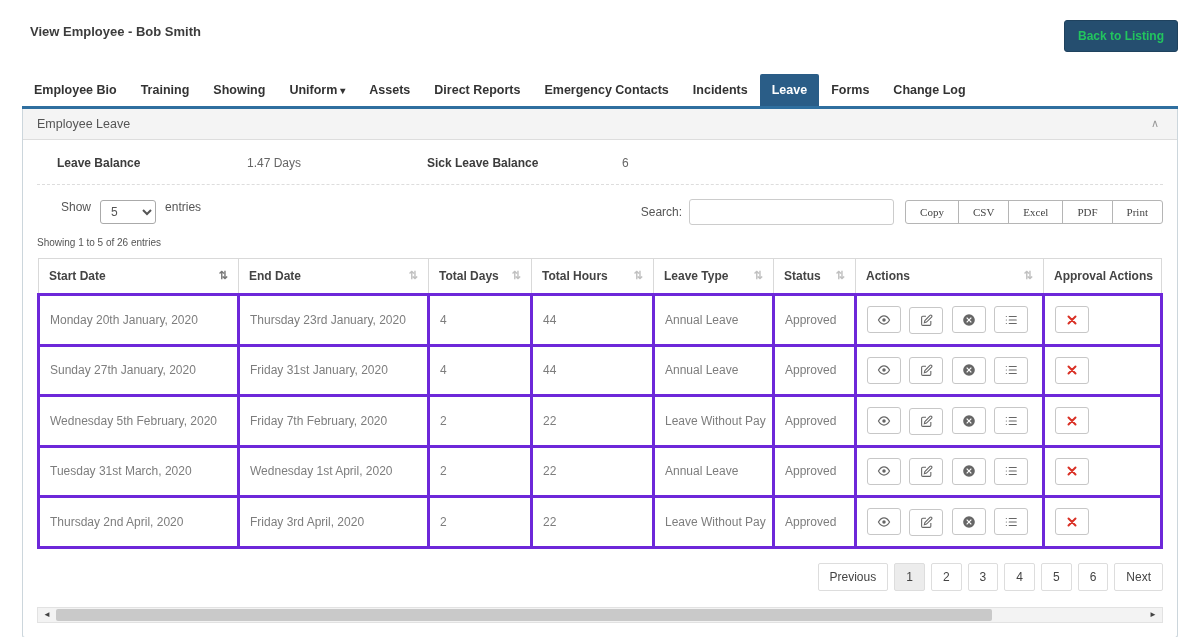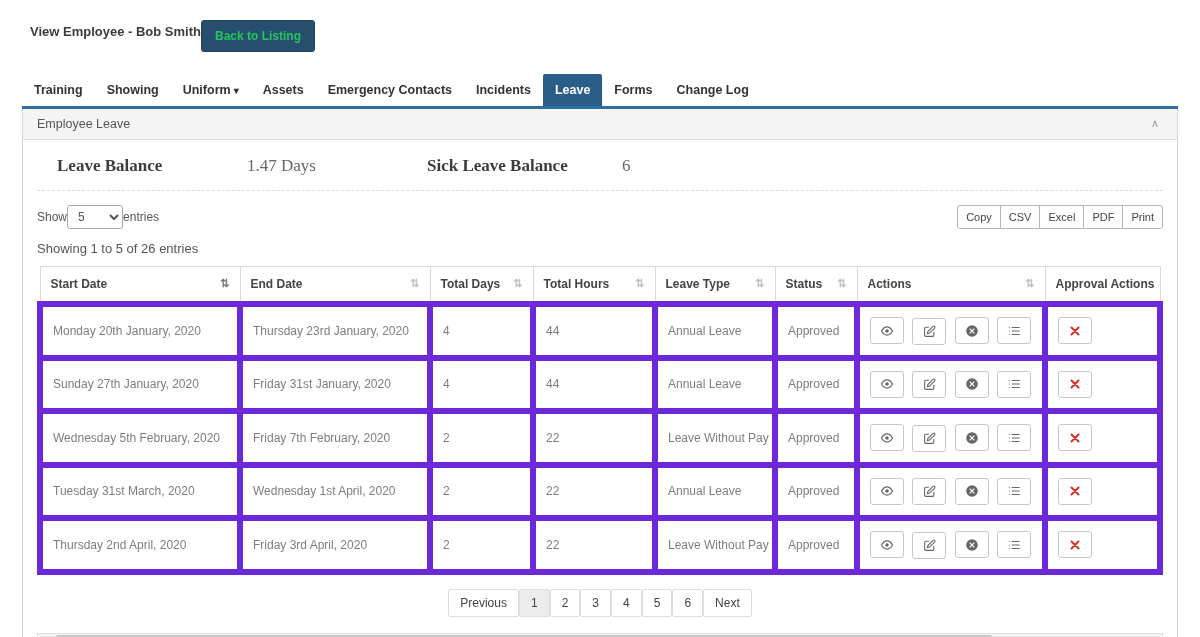--- a/index.html
+++ b/index.html
@@ -3,21 +3,21 @@
 <meta charset="utf-8">
 <style>
   * { box-sizing: border-box; }
   html,body { margin:0; padding:0; }
   body {
     width:1200px; height:637px; position:relative; overflow:hidden;
     background:#fff; font-family:"Liberation Sans", sans-serif; color:#333;
   }
 
   
-  .top-bar { display:flex; justify-content:flex-start; align-items:flex-start; padding:20px 22px 16px 30px; }
+  .top-bar { display:flex; justify-content:space-between; align-items:flex-start; padding:20px 22px 16px 30px; }
   .page-title { font-size:13px; font-weight:bold; color:#3c3c3c; padding-top:4px; }
   .btn-navy {
     background:#254e6f; color:#22c55e; border:1px solid #1f425e; border-radius:3px;
     padding:8px 13px; font-size:12px; font-weight:bold; cursor:pointer;
     font-family:"Liberation Sans", sans-serif;
   }
 
   
   .tabbar { margin:6px 22px 0; display:flex; border-bottom:3px solid #2f6f9f; align-items:flex-end; }
   .tab { padding:9px 12px; font-size:12.5px; font-weight:bold; color:#333; cursor:pointer; white-space:nowrap; }
@@ -29,64 +29,64 @@
   .panel-header {
     background:#f4f4f4; border-bottom:1px solid #ddd; padding:8px 14px;
     font-size:12.5px; color:#555; display:flex; justify-content:space-between; 
   }
   .collapse-icon { color:#999; font-size:11px; cursor:pointer; padding:0 4px; }
 
   
   .balances {
     display:grid; grid-template-columns: 190px 180px 195px 1fr;
     margin:0 14px; padding:16px 20px 14px; border-bottom:1px dashed #ddd;
-    font-size:17px; align-items:center;font-family:Liberation Serif, serif;
+    font-size:12px; align-items:center;
   }
   .bal-label { font-weight:bold; color:#3c3c3c; }
   .bal-value { color:#666; }
 
   
   .controls { display:flex; justify-content:space-between; align-items:center; padding:14px 14px 4px; }
-  .show-group { display:flex; align-items:center; gap:0; font-size:12px; color:#555; }
+  .show-group { display:flex; gap:9px; font-size:12px; color:#555;margin-left:24px; }
   .page-size-select {
     font-family:"Liberation Sans", sans-serif; font-size:12px; color:#555;
     border:1px solid #aaa; border-radius:3px; padding:3px 6px; background:#fff; width:56px;
   }
   .right-controls { display:flex; align-items:center; gap:12px; }
   .search-group { display:flex; align-items:center; gap:7px; font-size:12px; color:#555; }
   .search-input { width:205px; height:26px; border:1px solid #ccc; border-radius:3px; padding:0 6px; font-size:12px; }
   .export-group { display:flex; }
   .export-btn {
     border:1px solid #b5b5b5; background:#fff; color:#444; font-size:11px;
-    padding:5px 8px; margin-left:-1px; cursor:pointer; font-family:Liberation Sans, sans-serif;
+    padding:5px 14px; margin-left:-1px; cursor:pointer; font-family:Liberation Serif, serif;
   }
   .export-btn:first-child { border-radius:3px 0 0 3px; }
   .export-btn:last-child { border-radius:0 3px 3px 0; }
 
-  .showing { font-size:13px; color:#555; padding:8px 14px 10px; }
+  .showing { font-size:10px; color:#555; padding:8px 14px 10px; }
 
   
   .table-wrap { padding:0 14px; }
   table { width:100%; border-collapse:collapse; font-size:12px; table-layout:fixed; }
   th {
     text-align:left; font-weight:bold; color:#444; padding:10px 10px;
     border:1px solid #d9d9d9; white-space:nowrap; overflow:hidden; cursor:pointer; background:#fff;
   }
   .sort-icon { float:right; color:#c0c0c0; font-size:11px; margin-left:4px; }
   .sort-icon.active { color:#777; }
-  td { padding:10px 10px; color:#7d7d7d; border:6px solid #6d28d9; vertical-align:middle; overflow:hidden; white-space:nowrap; }
+  td { padding:10px 10px; color:#7d7d7d; border:3px solid #6d28d9; vertical-align:middle; overflow:hidden; white-space:nowrap; }
 
   .icon-btn {
     width:34px; height:27px; border:1px solid #c7c7c7; border-radius:3px; background:#fff;
     display:inline-flex; align-items:center; justify-content:center; margin-right:5px; cursor:pointer; padding:0;
   }
   .icon-btn svg { display:block; }
 
   
-  .pagination { display:flex; justify-content:center; padding:14px 14px 6px; font-size:12px; }
+  .pagination { display:flex; justify-content:flex-end; gap:6px; padding:14px 14px 6px; font-size:12px; }
   .page-btn {
     border:1px solid #ddd; background:#fff; color:#444; padding:6px 11px; cursor:pointer;
     font-family:"Liberation Sans", sans-serif; font-size:12px; border-radius:2px;
   }
   .page-btn.current { background:#ececec; }
 
   
   .hscroll { margin:10px 14px 14px; height:16px; background:#f3f3f3; border:1px solid #e2e2e2; display:flex; align-items:stretch; }
   .hs-arrow { width:18px; display:flex; align-items:center; justify-content:center; font-size:8px; color:#444; cursor:pointer; background:#f3f3f3; border:none; padding:0; }
   .hs-track { flex:1; position:relative; }
@@ -97,24 +97,26 @@
 </style>
 </head>
 <body>
 
 <div class="top-bar">
   <div class="page-title">View Employee - Bob Smith</div>
   <button class="btn-navy">Back to Listing</button>
 </div>
 
 <div class="tabbar">
+  <div class="tab"><span>Employee Bio</span></div>
   <div class="tab"><span>Training</span></div>
   <div class="tab"><span>Showing</span></div>
   <div class="tab"><span>Uniform</span><span class="caret">▾</span></div>
   <div class="tab"><span>Assets</span></div>
+  <div class="tab"><span>Direct Reports</span></div>
   <div class="tab"><span>Emergency Contacts</span></div>
   <div class="tab"><span>Incidents</span></div>
   <div class="tab active"><span>Leave</span></div>
   <div class="tab"><span>Forms</span></div>
   <div class="tab"><span>Change Log</span></div>
 </div>
 
 <div class="panel">
   <div class="panel-header">
     <span>Employee Leave</span>
@@ -130,20 +132,24 @@
 
   <div class="controls">
     <div class="show-group">
       <span>Show</span>
       <select class="page-size-select">
         <option selected="">5</option>
       </select>
       <span>entries</span>
     </div>
     <div class="right-controls">
+      <div class="search-group">
+        <span>Search:</span>
+        <input type="text" class="search-input" style="">
+      </div>
       <div class="export-group">
         <button class="export-btn">Copy</button>
         <button class="export-btn">CSV</button>
         <button class="export-btn">Excel</button>
         <button class="export-btn">PDF</button>
         <button class="export-btn">Print</button>
       </div>
     </div>
   </div>
 

